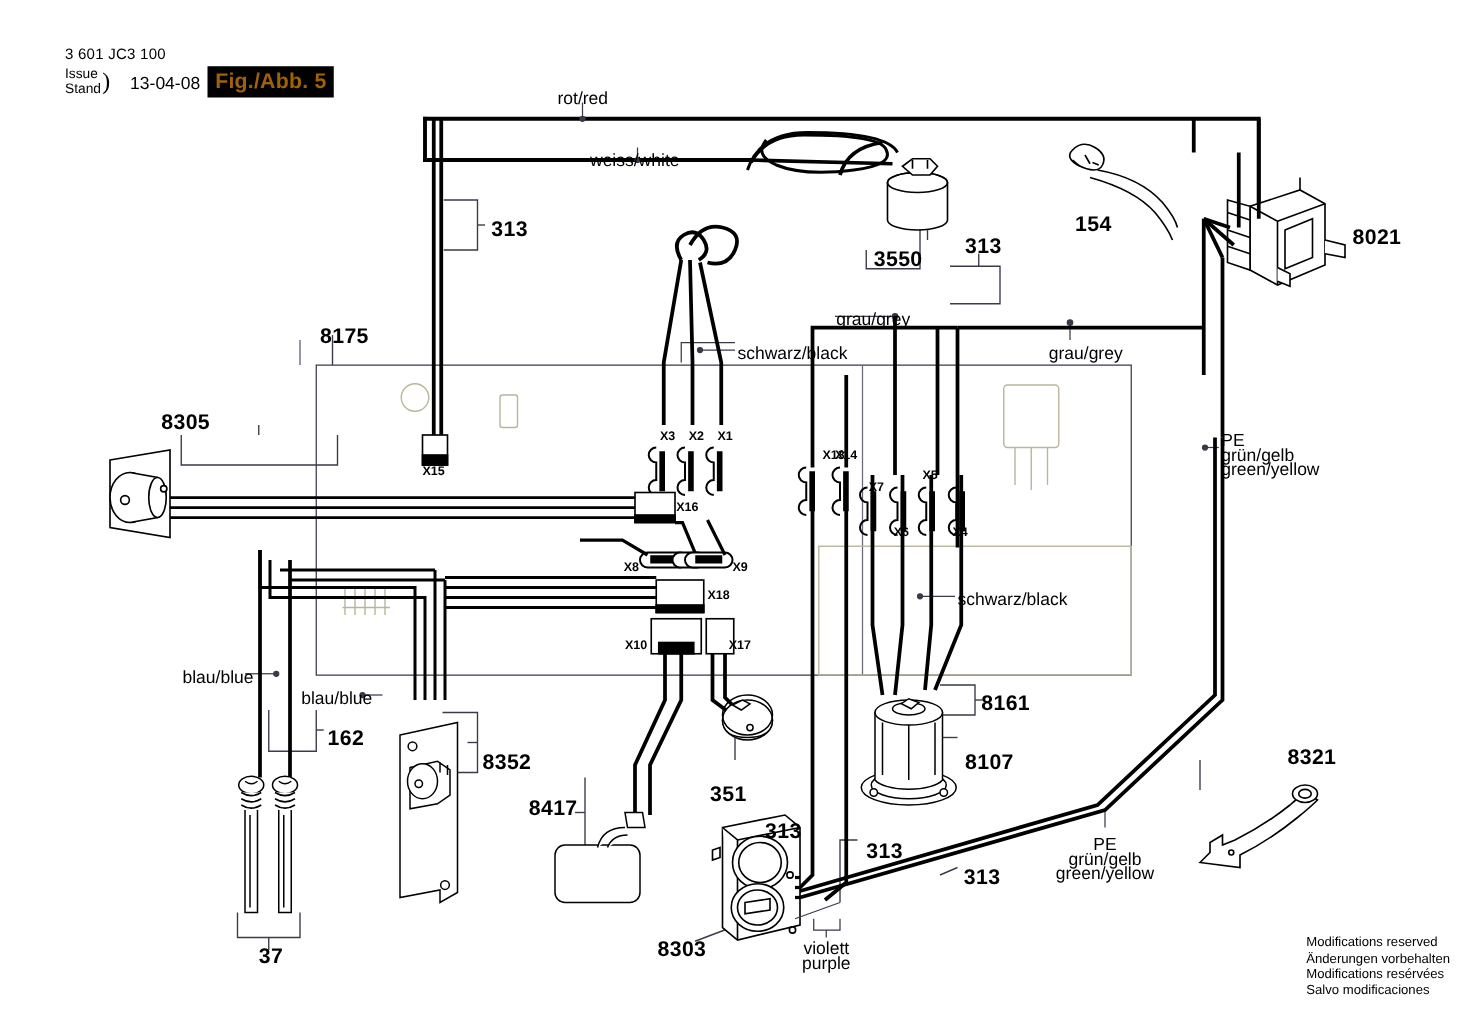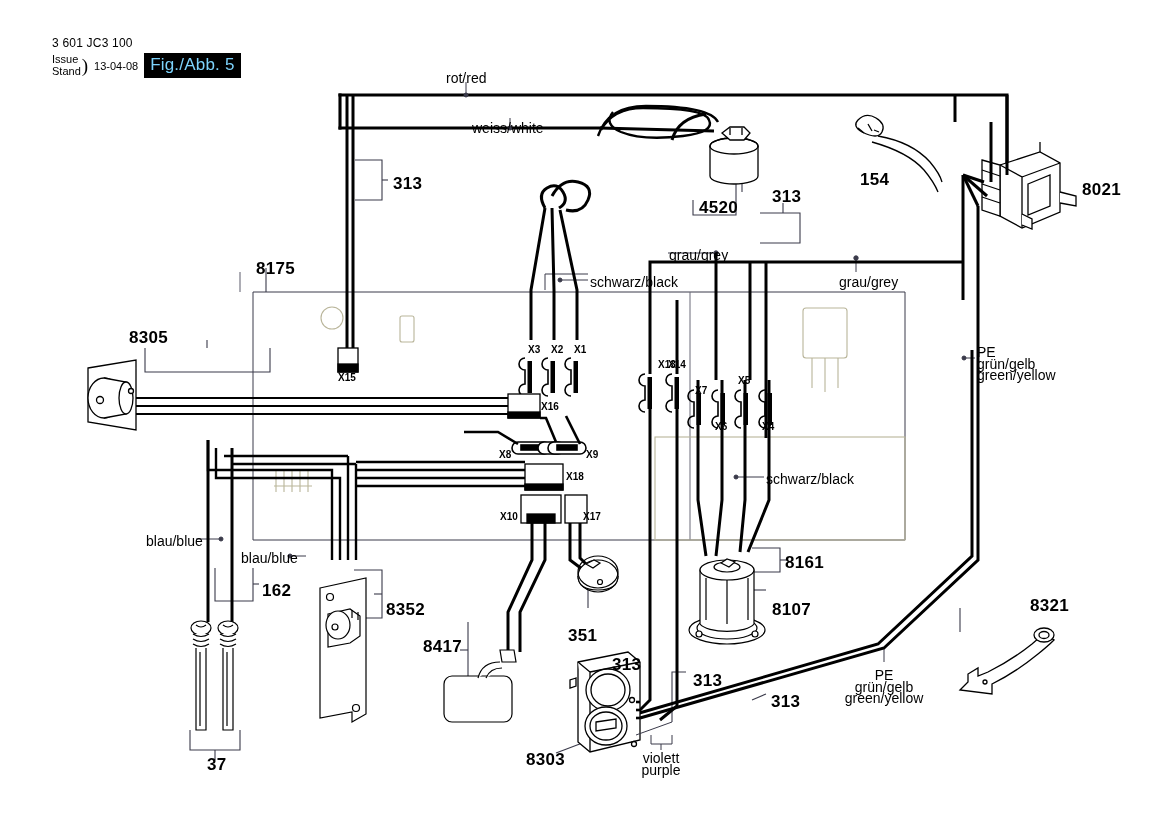--- a/index.html
+++ b/index.html
@@ -10,22 +10,22 @@
   #stage{position:absolute;left:0;top:0;width:1169px;height:826px;}
   svg#diagram{position:absolute;left:0;top:0;width:1169px;height:826px;}
 
   
   .hdr{position:absolute;left:52px;top:36px;}
   .hdr-part{font-size:12px;letter-spacing:.2px;white-space:nowrap;}
   .hdr-row{display:flex;align-items:center;margin-top:3px;}
   .hdr-issue{font-size:11px;line-height:11.5px;}
   .hdr-brace{font-size:19px;line-height:19px;margin:0 2px 0 1px;
              font-family:"Liberation Serif","DejaVu Serif",serif;}
-  .hdr-date{font-size:11px;margin-left:4px;white-space:nowrap;}
-  .hdr-fig{background:#000;color:#7dd3fc;font-size:17px;font-weight:normal;
+  .hdr-date{font-size:14px;margin-left:14px;white-space:nowrap;}
+  .hdr-fig{background:#000;color:#a16207;font-size:17px;font-weight:bold;
            padding:2px 6px 3px 6px;margin-left:6px;white-space:nowrap;
            letter-spacing:.2px;}
 
   
   .call{position:absolute;font-size:17px;font-weight:bold;white-space:nowrap;
         letter-spacing:.3px;}
   
   .pin{position:absolute;font-size:10px;font-weight:bold;white-space:nowrap;}
   
   .wlab{position:absolute;font-size:14px;white-space:nowrap;line-height:11.5px;}
@@ -386,21 +386,21 @@
         <div>Stand</div>
       </div>
       <div class="hdr-brace">)</div>
       <div class="hdr-date">13-04-08</div>
       <div class="hdr-fig">Fig./Abb. 5</div>
     </div>
   </div>
 
   <div id="callout-layer">
       <div class="call" style="left: 393px; top: 174px;">313</div>
-      <div class="call" style="left: 699px; top: 198px;">4520</div>
+      <div class="call" style="left: 699px; top: 198px;">3550</div>
       <div class="call" style="left: 772px; top: 187px;">313</div>
       <div class="call" style="left: 860px; top: 170px;">154</div>
       <div class="call" style="left: 1082px; top: 180px;">8021</div>
       <div class="call" style="left: 256px; top: 259px;">8175</div>
       <div class="call" style="left: 129px; top: 328px;">8305</div>
       <div class="call" style="left: 262px; top: 581px;">162</div>
       <div class="call" style="left: 386px; top: 600px;">8352</div>
       <div class="call" style="left: 423px; top: 637px; text-align: center;">8417</div>
       <div class="call" style="left: 568px; top: 626px;">351</div>
       <div class="call" style="left: 785px; top: 553px;">8161</div>
@@ -448,14 +448,20 @@
         <div>PE</div>
         <div>grün/gelb</div>
         <div>green/yellow</div>
       </div>
       <div class="wlab c" style="left: 661px; top: 753px; transform: translateX(-50%);">
         <div>violett</div>
         <div>purple</div>
       </div>
     </div>
 
+  <div class="note" id="note-block">
+      <div>Modifications reserved</div>
+      <div>Änderungen vorbehalten</div>
+      <div>Modifications resérvées</div>
+      <div>Salvo modificaciones</div>
+    </div>
 
 </div>
 
 </body></html>

